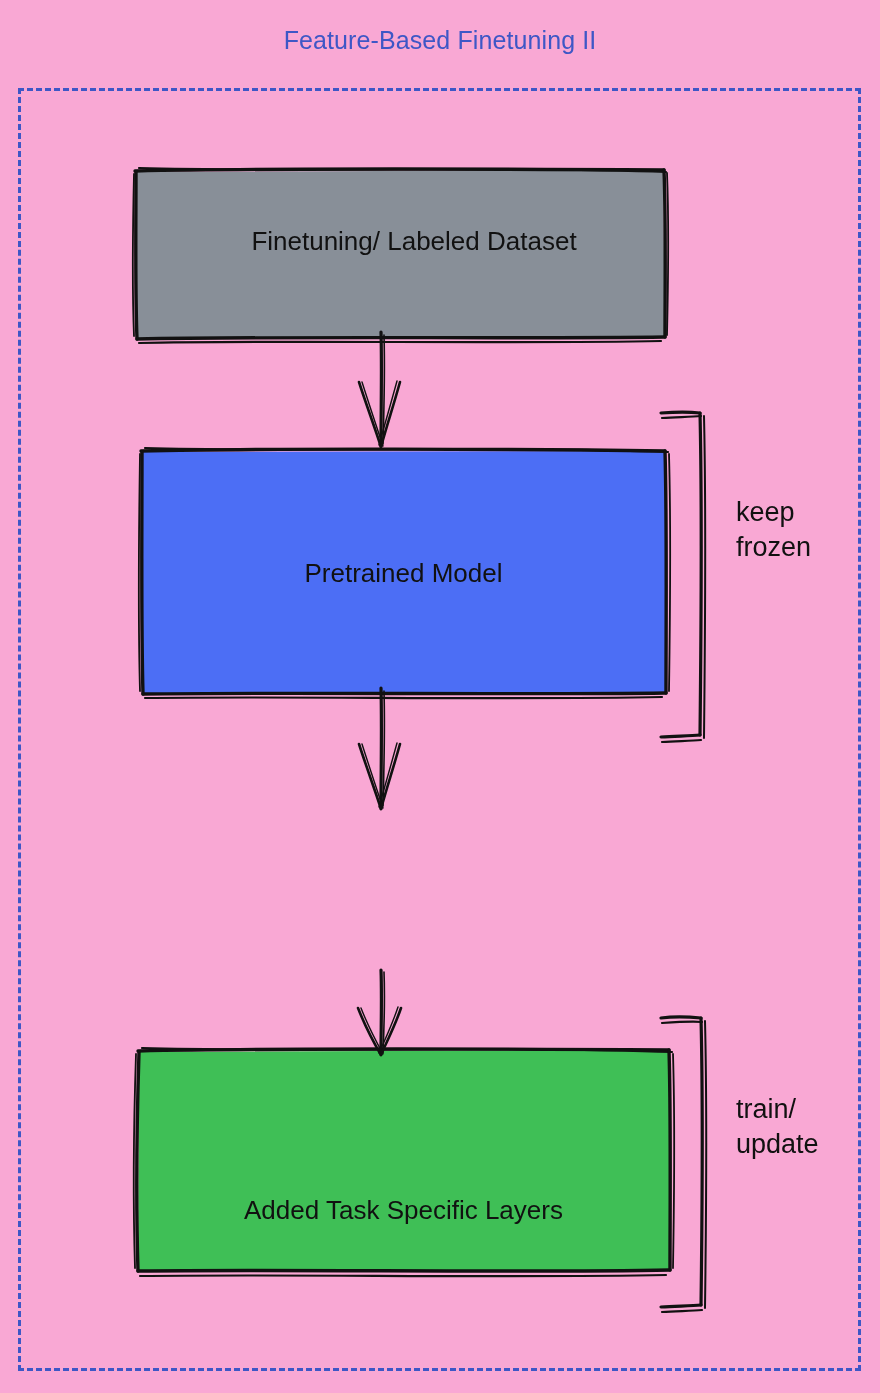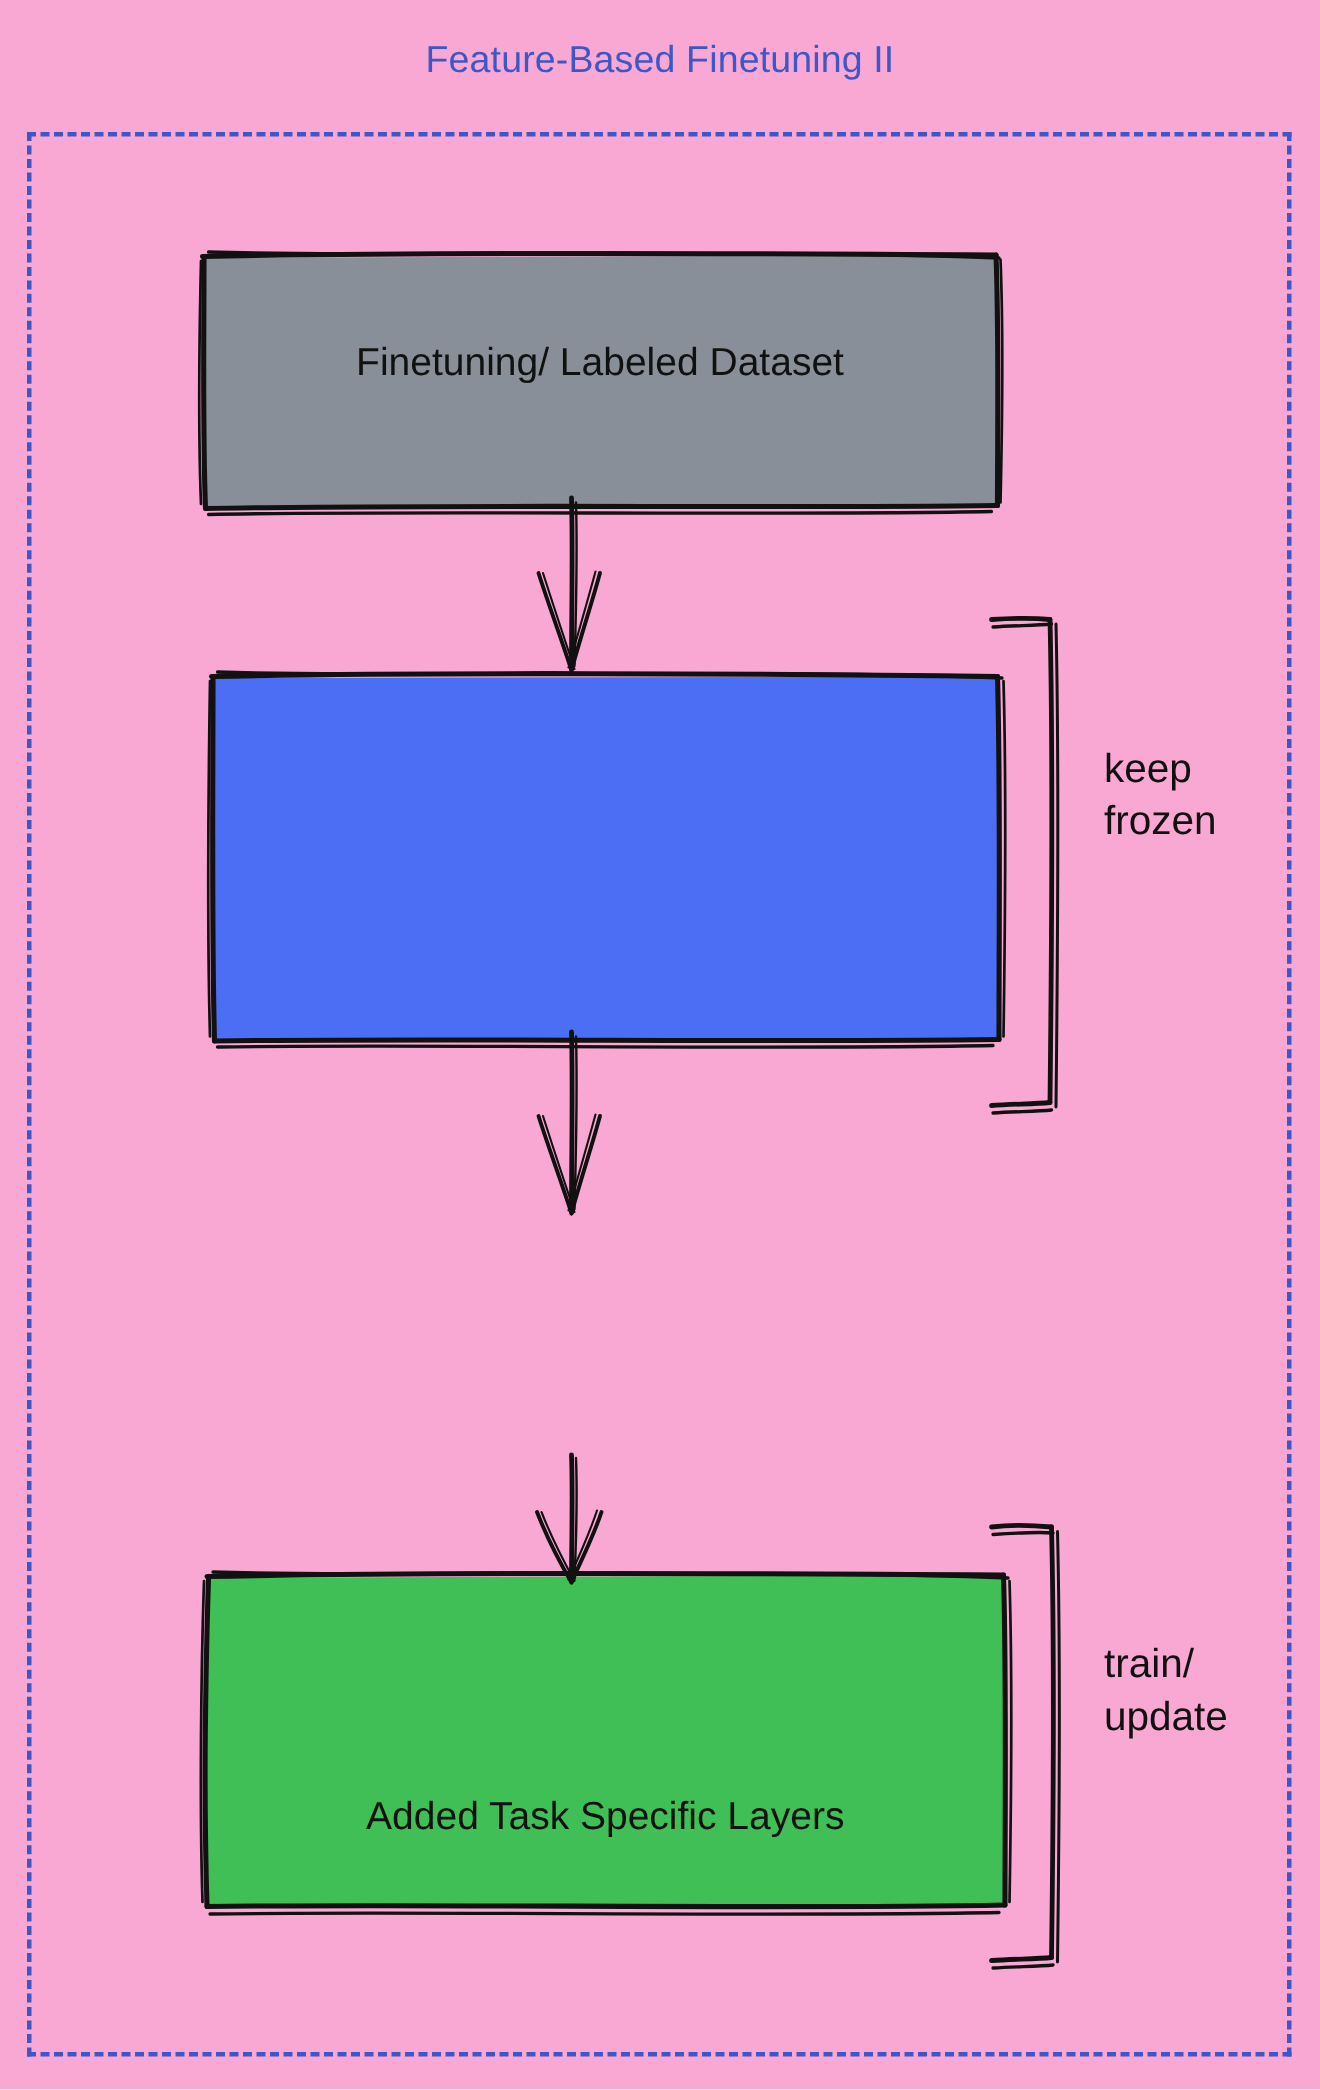--- a/index.html
+++ b/index.html
@@ -62,21 +62,21 @@
     font-weight: 400;
     white-space: pre;
     z-index: 3;
   }
   
   #node-dataset   { left: 135px; top: 170px; width: 530px; height: 167px; }
   #node-pretrained{ left: 141px; top: 451px; width: 525px; height: 242px; }
   #node-embeddings{ left: 138px; top: 813px; width: 530px; height: 162px; }
   #node-layers    { left: 137px; top: 1050px; width: 533px; height: 220px; padding-left: 35px; }
 
-  #node-dataset   .node-label { top: 56px; }
+  #node-dataset   .node-label { top: 56px; padding-left: 14px; }
   #node-pretrained .node-label { top: 107px; }
   #node-embeddings .node-label { top: 67px; }
   #node-layers    .node-label { top: 145px; }
 
   
   .connector {
     position: absolute;
     overflow: visible;
     z-index: 2;
   }
@@ -133,20 +133,21 @@
       <path d="M11,11 L534,10 L535,252 L12,253 Z" fill="#4c6ef5"></path>
       <path d="M10,10 C140,7 380,8 534,10" fill="none" stroke="#111111" stroke-width="3.4" stroke-linecap="round"></path>
       <path d="M14,7 C165,11 395,5 537,11" fill="none" stroke="#111111" stroke-width="2.2" stroke-linecap="round"></path>
       <path d="M534,10 C536,80 535,180 535,252" fill="none" stroke="#111111" stroke-width="3.4" stroke-linecap="round"></path>
       <path d="M538,13 C540,82 539,182 538,250" fill="none" stroke="#111111" stroke-width="1.8" stroke-linecap="round"></path>
       <path d="M535,252 C390,254 155,251 12,253" fill="none" stroke="#111111" stroke-width="3.4" stroke-linecap="round"></path>
       <path d="M531,256 C385,259 148,255 14,257" fill="none" stroke="#111111" stroke-width="2.2" stroke-linecap="round"></path>
       <path d="M12,253 C10,180 11,80 11,11" fill="none" stroke="#111111" stroke-width="3.4" stroke-linecap="round"></path>
       <path d="M9,250 C7,178 8,78 9,13" fill="none" stroke="#111111" stroke-width="1.8" stroke-linecap="round"></path>
     </svg>
+    <div class="node-label">Pretrained Model</div>
   </div>
 
 
   <div class="node" id="node-layers">
     <svg class="node-svg" width="563" height="250" viewBox="0 0 563 250">
       <path d="M12,12 L542,10 L543,230 L11,231 Z" fill="#3fbf56"></path>
       <path d="M11,11 C150,8 395,9 542,10" fill="none" stroke="#111111" stroke-width="3.4" stroke-linecap="round"></path>
       <path d="M15,8 C172,12 405,6 545,12" fill="none" stroke="#111111" stroke-width="2.2" stroke-linecap="round"></path>
       <path d="M542,10 C544,76 543,168 543,230" fill="none" stroke="#111111" stroke-width="3.4" stroke-linecap="round"></path>
       <path d="M546,14 C548,78 547,170 546,228" fill="none" stroke="#111111" stroke-width="1.8" stroke-linecap="round"></path>

